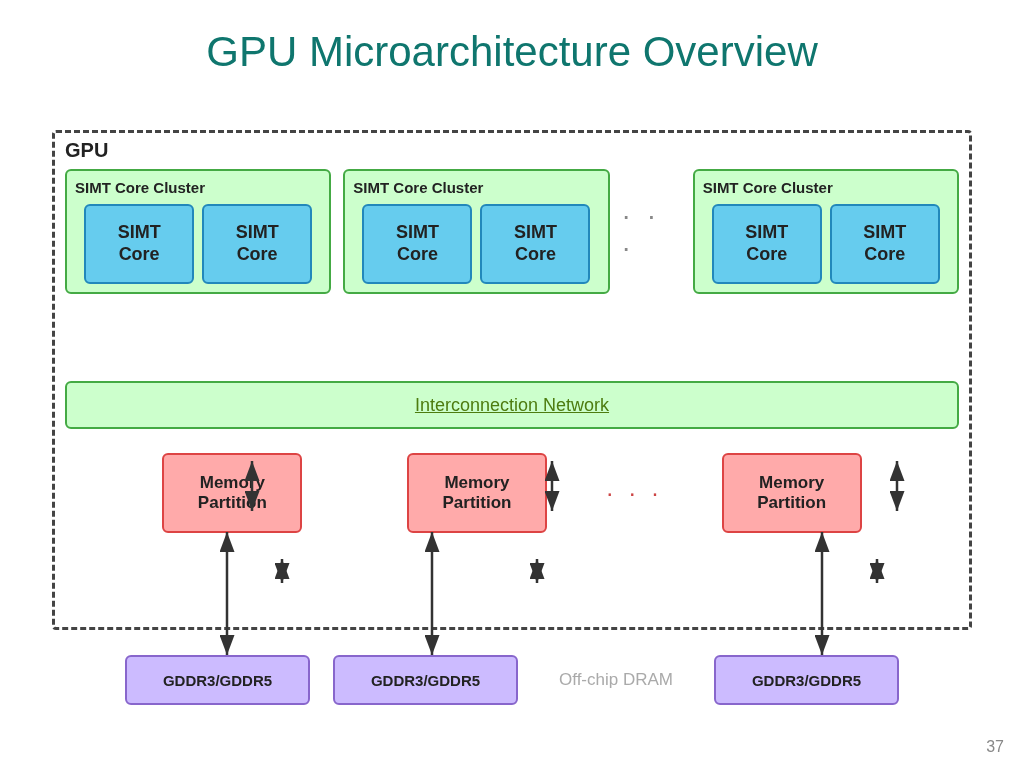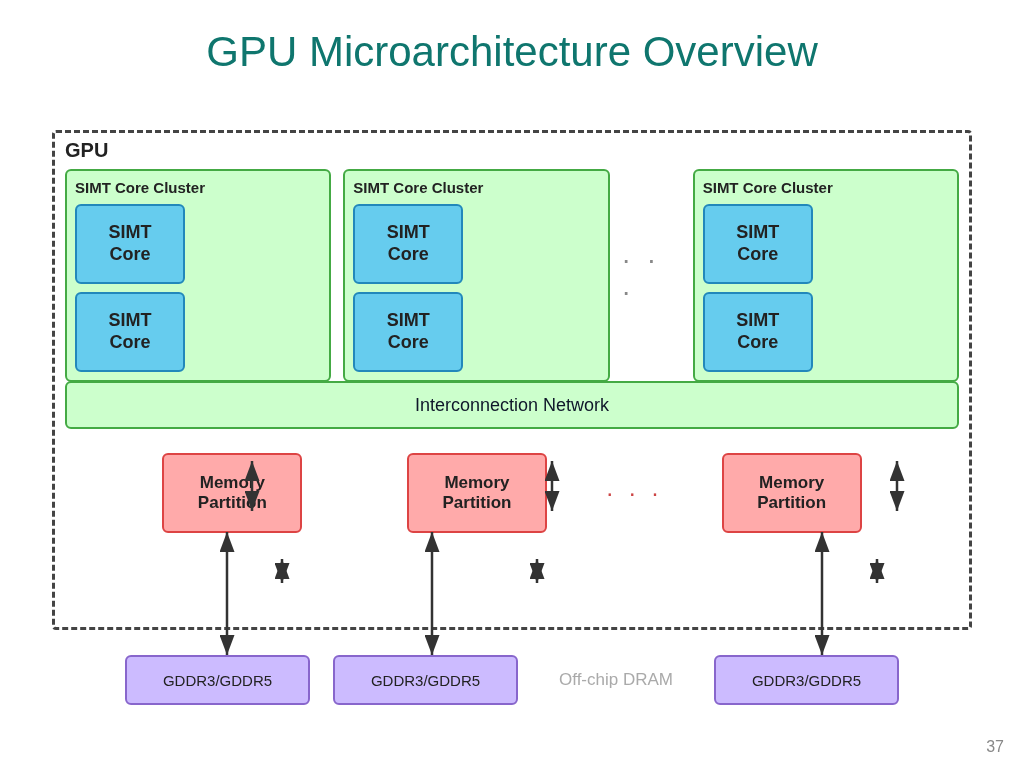--- a/index.html
+++ b/index.html
@@ -68,21 +68,21 @@
 
     .simt-cluster-label {
       font-size: 15px;
       font-weight: 600;
       color: #222;
       margin-bottom: 8px;
     }
 
     .simt-cores-row {
       display: flex;
-      flex-direction: column;
+      flex-direction: row;
       gap: 8px;
       width: 100%;
       justify-content: center;
     }
 
     .simt-core-box {
       background: #66ccee;
       border: 2px solid #2288bb;
       border-radius: 6px;
       width: 110px;
@@ -118,21 +118,22 @@
     .interconnect-box {
       background: #ccffcc;
       border: 2px solid #44aa44;
       border-radius: 6px;
       height: 48px;
       display: flex;
       align-items: center;
       justify-content: center;
       font-size: 18px;
       font-weight: 500;
-      color: #0f172a;
+      color: #4d7c0f;
+      text-decoration: underline;
     }
 
     
     .memory-row {
       position: absolute;
       top: 320px;
       left: 10px;
       right: 10px;
       display: flex;
       flex-direction: row;
@@ -179,21 +180,21 @@
     .gddr-box {
       background: #ccbbff;
       border: 2px solid #8866cc;
       border-radius: 6px;
       width: 185px;
       height: 50px;
       display: flex;
       align-items: center;
       justify-content: center;
       font-size: 15px;
-      font-weight: 400;
+      font-weight: 700;
       color: #222;
     }
 
     .offchip-label {
       font-size: 17px;
       font-weight: 400;
       color: #aaa;
       width: 150px;
       text-align: center;
     }

